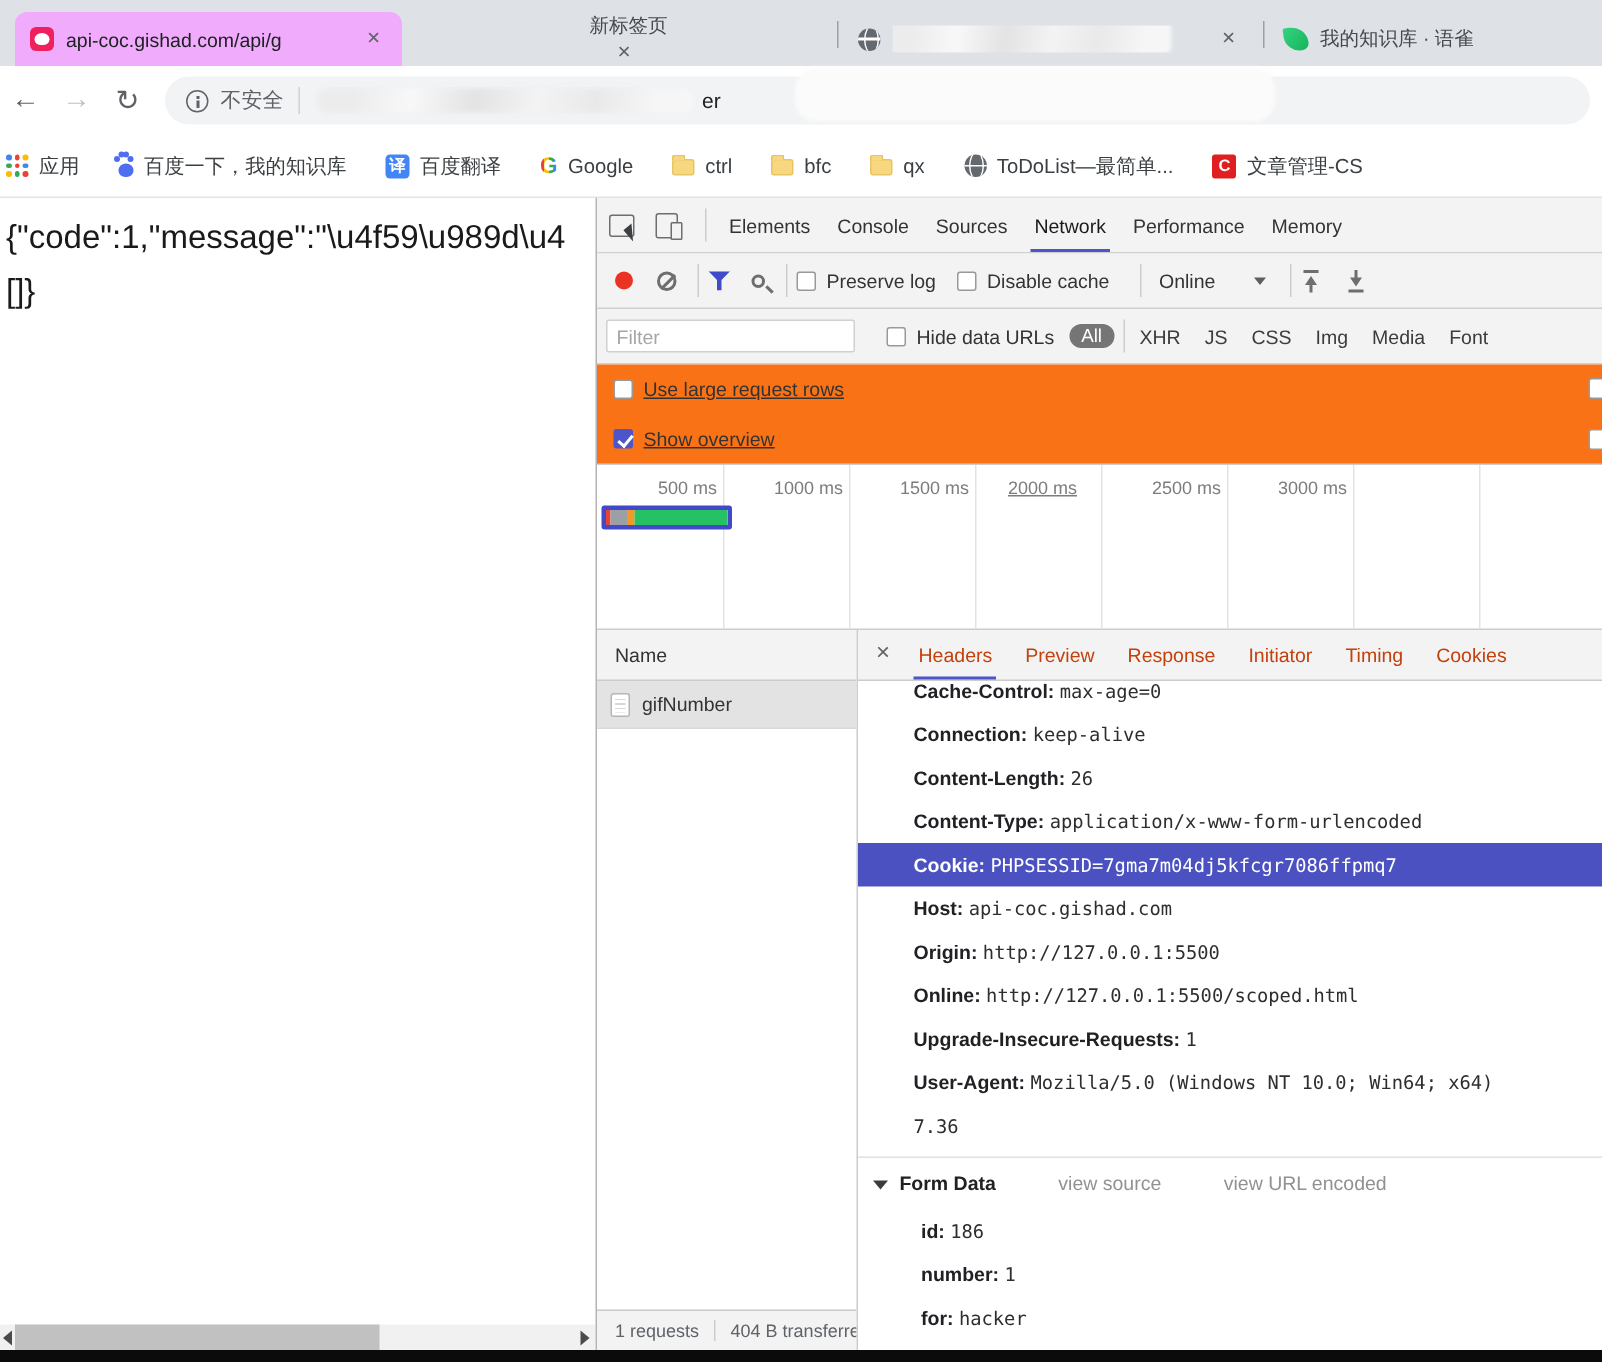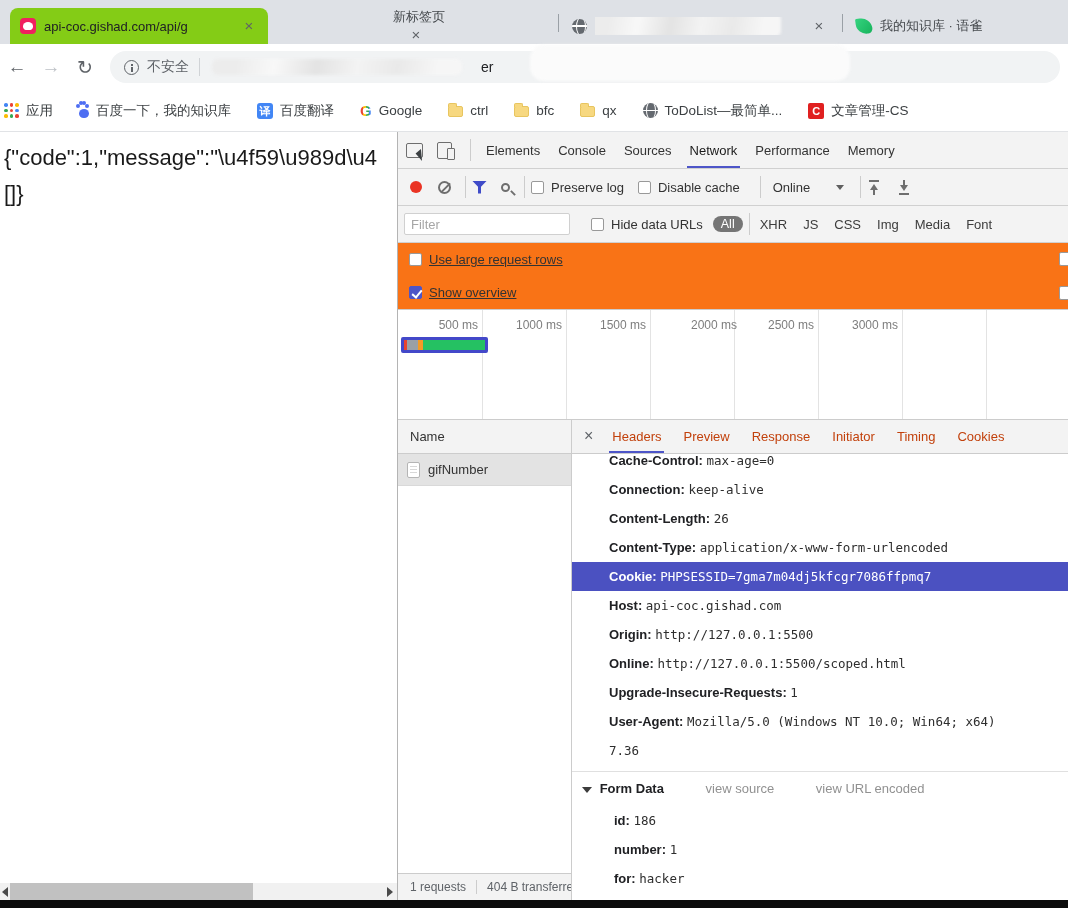--- a/index.html
+++ b/index.html
@@ -2,21 +2,21 @@
 <html><head>
 <meta charset="utf-8">
 <style>
   * { box-sizing: border-box; margin: 0; padding: 0; }
   html,body { width:1068px; height:908px; overflow:hidden; }
   body { position:relative; font-family:"Liberation Sans",sans-serif; background:#fff; color:#202124; }
 
   
   .tabstrip { position:absolute; left:0; top:0; width:1068px; height:44px; background:#dee1e6; }
   .tab { position:absolute; top:8px; height:36px; display:flex; align-items:center; padding:0 10px; font-size:13px; color:#45494d; }
-  .tab.active { background:#84cc16; border-radius:8px 8px 0 0; color:#202124; }
+  .tab.active { background:#f0abfc; border-radius:8px 8px 0 0; color:#202124; }
   .tab .title { flex:1; white-space:nowrap; overflow:hidden; margin:0 8px 0 8px; }
   .tab .close { width:18px; height:18px; line-height:17px; text-align:center; border-radius:50%; color:#5f6368; font-size:15px; flex:0 0 auto; }
   .tab-sep { position:absolute; top:14px; width:1px; height:18px; background:#9aa0a6; }
   .fav { width:16px; height:16px; flex:0 0 auto; }
   .fav-pink { background:#f0205f; border-radius:4px; position:relative; }
   .fav-pink::after { content:""; position:absolute; left:3px; top:4px; width:10px; height:8px; background:#fff; border-radius:50% 50% 45% 45%; }
   .globe { width:15px; height:15px; border-radius:50%; background:#64696f; position:relative; overflow:hidden; flex:0 0 auto; }
   .globe::before { content:""; position:absolute; left:50%; top:-2px; bottom:-2px; width:8px; margin-left:-4px; border:1.5px solid #fff; border-radius:50%; }
   .globe::after { content:""; position:absolute; top:50%; left:-1px; right:-1px; height:1.5px; margin-top:-1px; background:#fff; }
   .fav-bird { background:linear-gradient(135deg,#35d37f,#17b35c); border-radius:10% 95% 40% 90%; transform:rotate(-8deg); }
@@ -167,21 +167,21 @@
 
 <div class="toolbar">
   <span class="navbtn">←</span>
   <span class="navbtn disabled">→</span>
   <span class="navbtn">↻</span>
   <div class="omnibox">
     <span class="info-ic"></span>
     <span class="sec-label">不安全</span>
     <span class="omni-sep"></span>
     <span class="censor" style="width:250px;height:16px;"></span>
-    <span class="url-tail" style="margin-left:19px;">er</span>
+    <span class="url-tail" style="margin-left:6px;">er</span>
     <span class="censor" style="position:absolute;left:420px;top:-6px;width:320px;height:36px;background:#fbfbfb;border-radius:14px;"></span>
   </div>
 </div>
 
 <div class="bookmarks">
   <div class="bm">
     <span class="apps-grid">
         <i style="background:#4285f4"></i>
         <i style="background:#ea4335"></i>
         <i style="background:#fbbc05"></i>
@@ -305,21 +305,21 @@
     <div class="gridline" style="left:84px;"></div>
     <div class="gridline" style="left:168px;"></div>
     <div class="gridline" style="left:252px;"></div>
     <div class="gridline" style="left:336px;"></div>
     <div class="gridline" style="left:420px;"></div>
     <div class="gridline" style="left:504px;"></div>
     <div class="gridline" style="left:588px;"></div>
     <span class="tick" style="left:10px;">500 ms</span>
     <span class="tick" style="left:94px;">1000 ms</span>
     <span class="tick" style="left:178px;">1500 ms</span>
-    <span class="tick" style="left:269px;">2000 ms</span>
+    <span class="tick" style="left:250px;text-decoration:underline;">2000 ms</span>
     <span class="tick" style="left:346px;">2500 ms</span>
     <span class="tick" style="left:430px;">3000 ms</span>
     <div class="ov-bar">
       <i style="width:3px;background:#e8432e;"></i>
         <i style="width:11px;background:#9aa0a6;"></i>
         <i style="width:5px;background:#f39a26;"></i>
         <i style="flex:1;background:#25c162;"></i>
     </div>
   </div>
 

